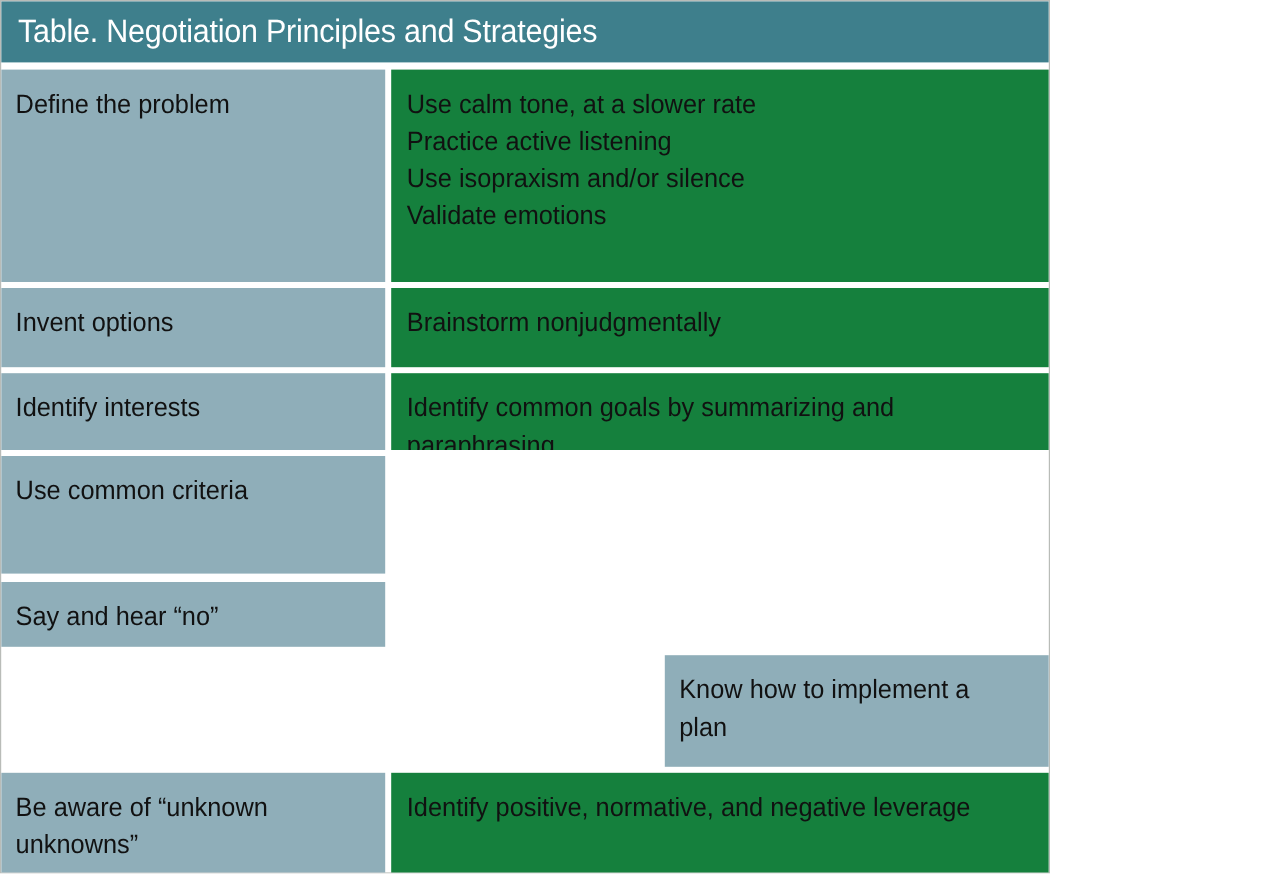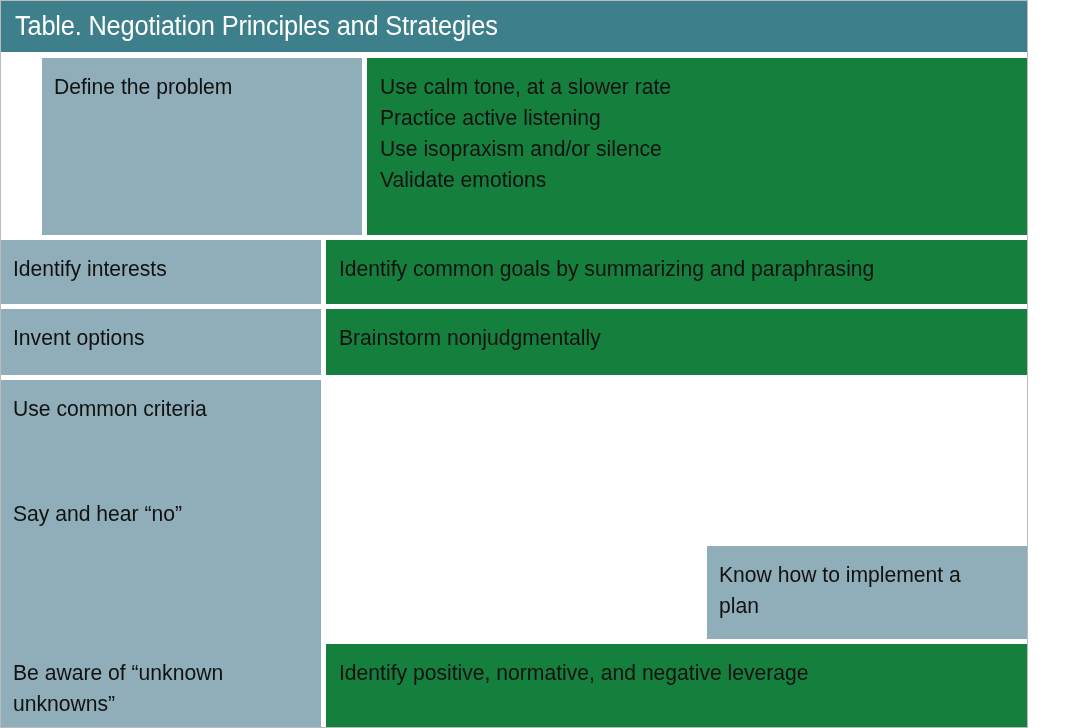--- a/index.html
+++ b/index.html
@@ -6,21 +6,21 @@
     margin: 0;
     padding: 0;
     background: #ffffff;
   }
   body {
     font-family: "Liberation Sans", sans-serif;
   }
 
   #table-figure {
     position: relative;
-    width: 1028px;
+    width: 875px;
     height: 728px;
     box-sizing: border-box;
     background: #ffffff;
     border: 1px solid #b9bcb8;
     overflow: hidden;
   }
 
   
   .table-header {
     height: 51px;
@@ -74,24 +74,24 @@
     background: #15803d;
     padding-left: 13px;
   }
   .cell-text {
     transform: scaleX(0.96);
     transform-origin: left top;
     white-space: pre-line;
   }
 
   
-  .row-h-4line  { height: 177px; margin-left: 41px; }
+  .row-h-4line  { height: 177px; }
   .row-h-1line  { height: 64px;  }
   .row-h-1lineB { height: 66px;  }
-  .row-h-2line  { height: 98px; flex-direction: column;  }
+  .row-h-2line  { height: 98px;  }
   .row-h-1lineC { height: 58px; align-items: center;  }
   .row-h-2lineB { height: 93px; justify-content: flex-end;  }
   .row-h-2lineC { height: 97px;  }
 </style>
 </head>
 <body>
 
 <div id="table-figure">
 
   <div class="table-header">
@@ -105,35 +105,35 @@
         <div class="cell-text">Define the problem</div>
       </div>
       <div class="cell cell-strategy">
         <div class="cell-text">Use calm tone, at a slower rate
 Practice active listening
 Use isopraxism and/or silence
 Validate emotions</div>
       </div>
     </div>
 
+    <div class="table-row row-h-1lineB">
+      <div class="cell cell-principle">
+        <div class="cell-text">Invent options</div>
+      </div>
+      <div class="cell cell-strategy">
+        <div class="cell-text">Brainstorm nonjudgmentally</div>
+      </div>
+    </div>
+
     <div class="table-row row-h-1line">
       <div class="cell cell-principle">
         <div class="cell-text">Identify interests</div>
       </div>
       <div class="cell cell-strategy">
         <div class="cell-text">Identify common goals by summarizing and paraphrasing</div>
-      </div>
-    </div>
-
-    <div class="table-row row-h-1lineB">
-      <div class="cell cell-principle">
-        <div class="cell-text">Invent options</div>
-      </div>
-      <div class="cell cell-strategy">
-        <div class="cell-text">Brainstorm nonjudgmentally</div>
       </div>
     </div>
 
     <div class="table-row row-h-2line">
       <div class="cell cell-principle">
         <div class="cell-text">Use common criteria</div>
       </div>
     </div>
 
     <div class="table-row row-h-1lineC">

